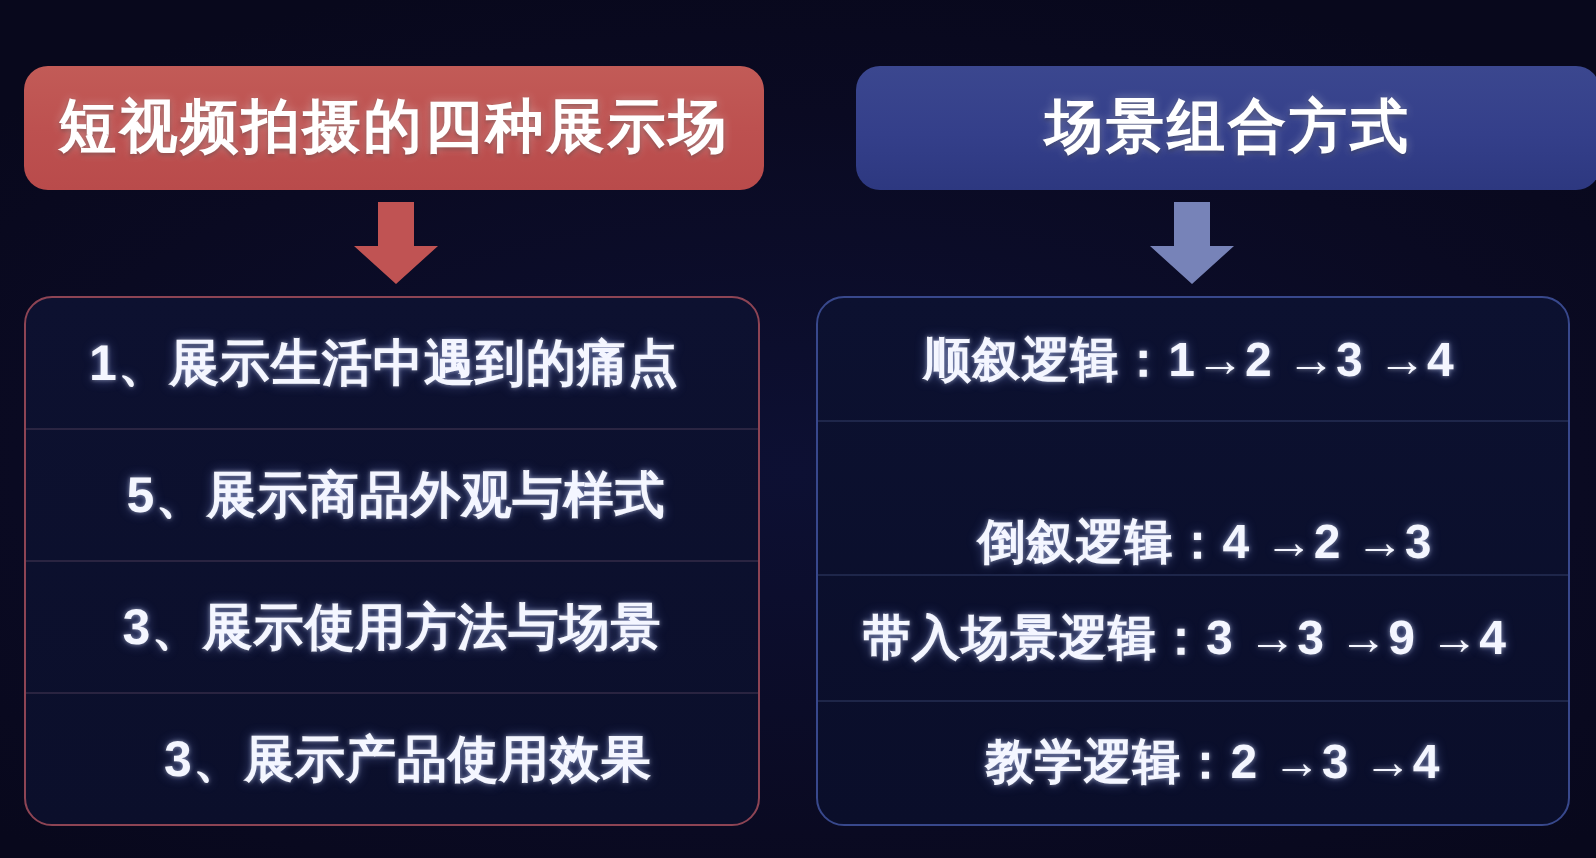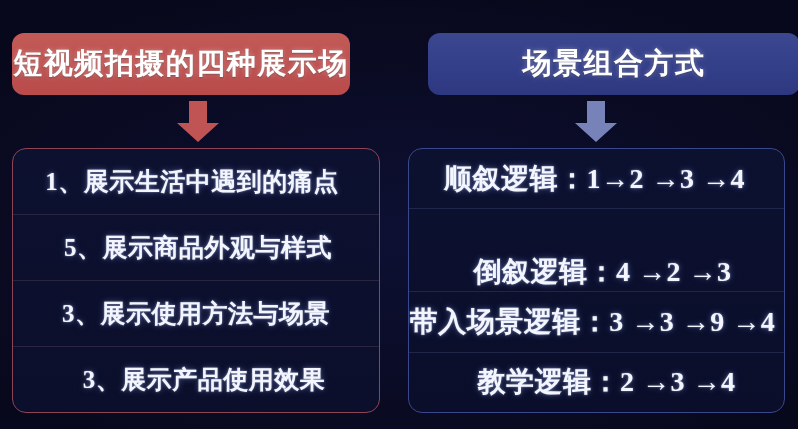--- a/index.html
+++ b/index.html
@@ -23,21 +23,21 @@
     height: 62px;
     border-radius: 12px;
     display: flex;
     align-items: center;
     justify-content: center;
     box-sizing: border-box;
   }
   #header-left {
     left: 12px;
     top: 33px;
-    width: 338px;
+    width: 370px;
     background: linear-gradient(180deg, #c25b57 0%, #bd5150 50%, #b94b4b 100%);
   }
   #header-right {
     left: 428px;
     top: 33px;
     width: 372px;
     background: linear-gradient(180deg, #3b478f 0%, #343f8a 55%, #2d3880 100%);
   }
   .header-text {
     color: #ffffff;
@@ -93,23 +93,22 @@
   #panel-left .panel-row + .panel-row { border-top: 1px solid rgba(150,110,135,0.22); }
   #panel-right .panel-row + .panel-row { border-top: 1px solid rgba(110,130,190,0.20); }
 
   .row-text {
     color: #f4f6ff;
     font-size: 25px;
     font-weight: bold;
     letter-spacing: 0.5px;
     white-space: nowrap;
     text-shadow: 0 0 6px rgba(140,165,255,0.45), 0 0 2px rgba(255,255,255,0.5);
-    font-family: Liberation Serif, serif;
   }
-  #panel-right .row-text { font-size: 28px; }
+  #panel-right .row-text { font-size: 24px; }
 
   .r-ind-1 { transform: translateX(-4px); }
   .r-ind-2 { transform: translateX(2px); }
   .r-ind-3 { transform: translateX(0px); }
   .r-ind-4 { transform: translateX(8px); }
 
   .q-ind-1 { transform: translateX(-2px); }
   .q-ind-2 { transform: translateX(6px); margin-top: 44px; }
   .q-ind-3 { transform: translateX(-4px); }
   .q-ind-4 { transform: translateX(10px); }

